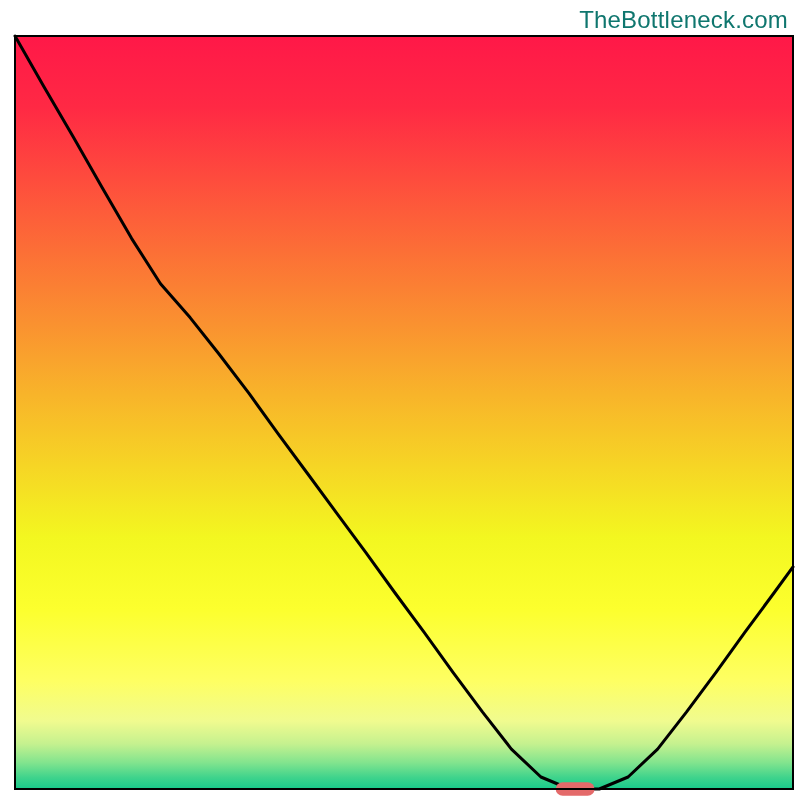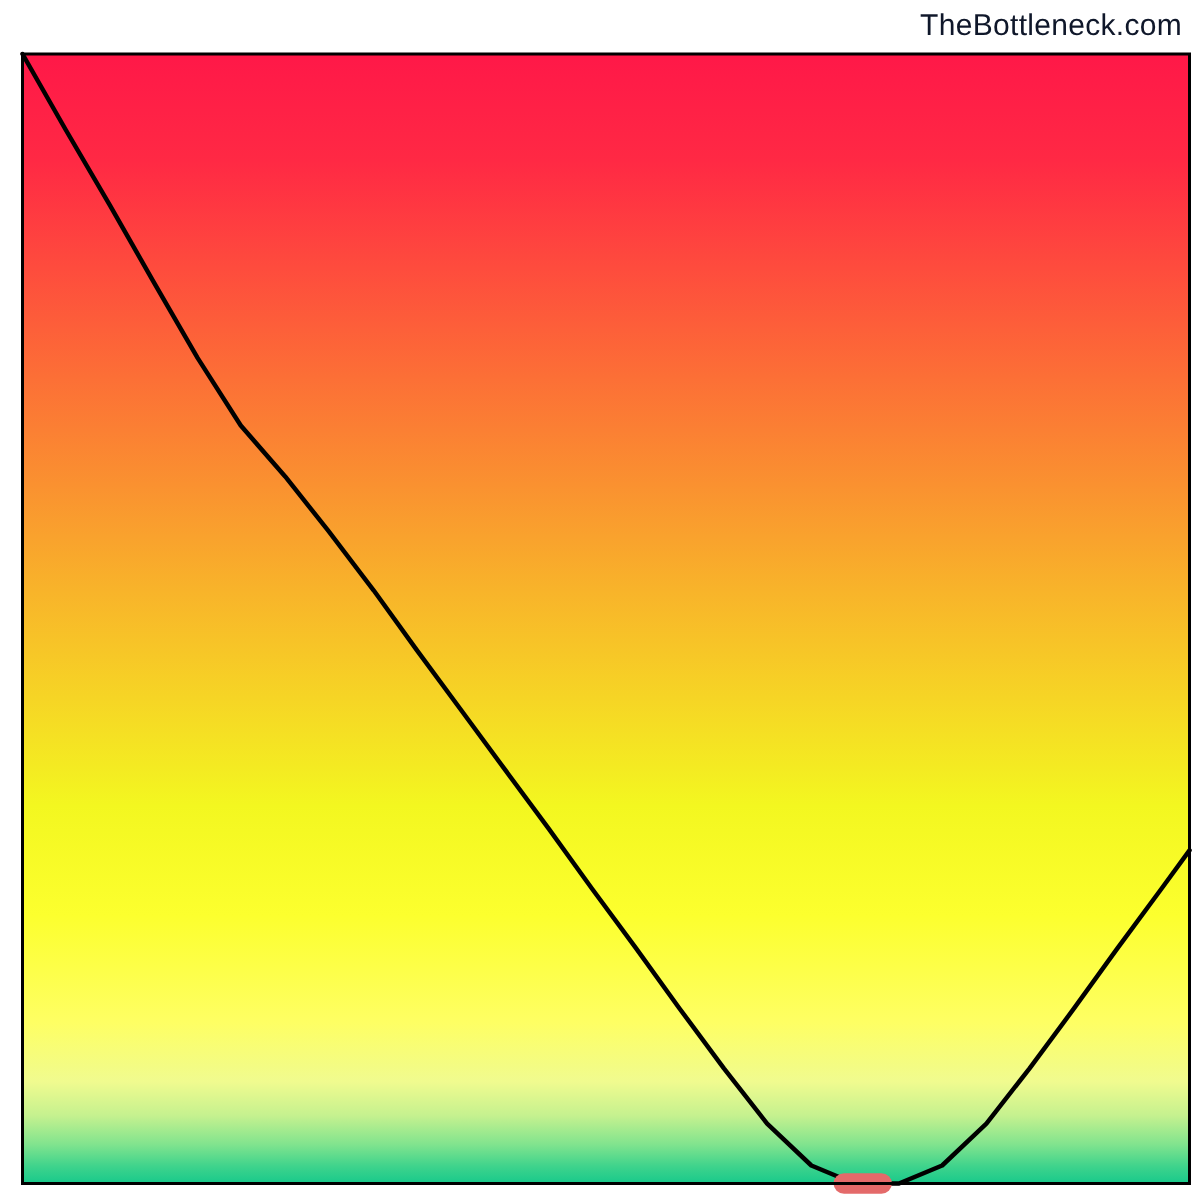--- a/index.html
+++ b/index.html
@@ -13,22 +13,22 @@
   }
   .chart-container {
     position: relative;
     width: 800px;
     height: 800px;
   }
   .watermark {
     position: absolute;
     top: 6px;
     right: 12px;
-    color: #0f172a;
-    font-size: 20px;
+    color: #0f766e;
+    font-size: 24px;
     font-weight: 400;
     letter-spacing: 0.2px;
     z-index: 5;
   }
   svg.plot {
     display: block;
     position: absolute;
     left: 0;
     top: 0;
   }

